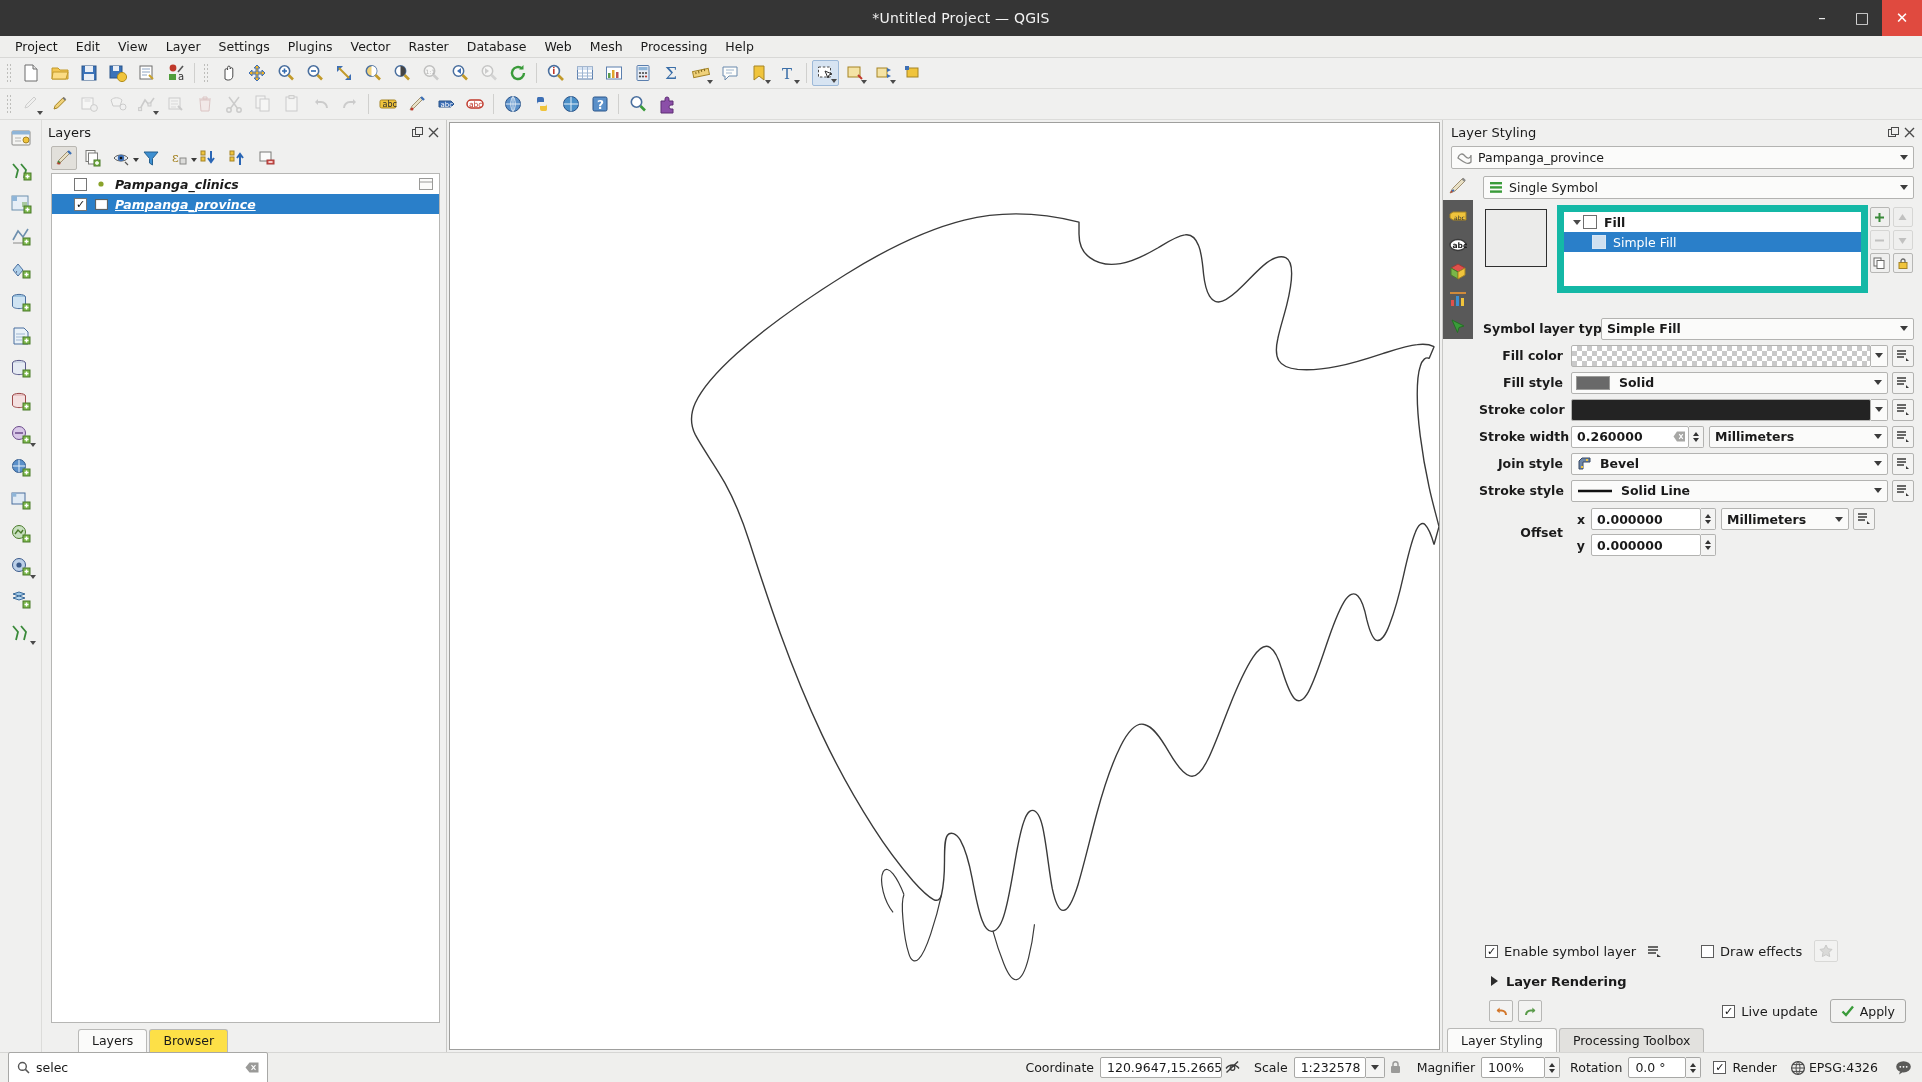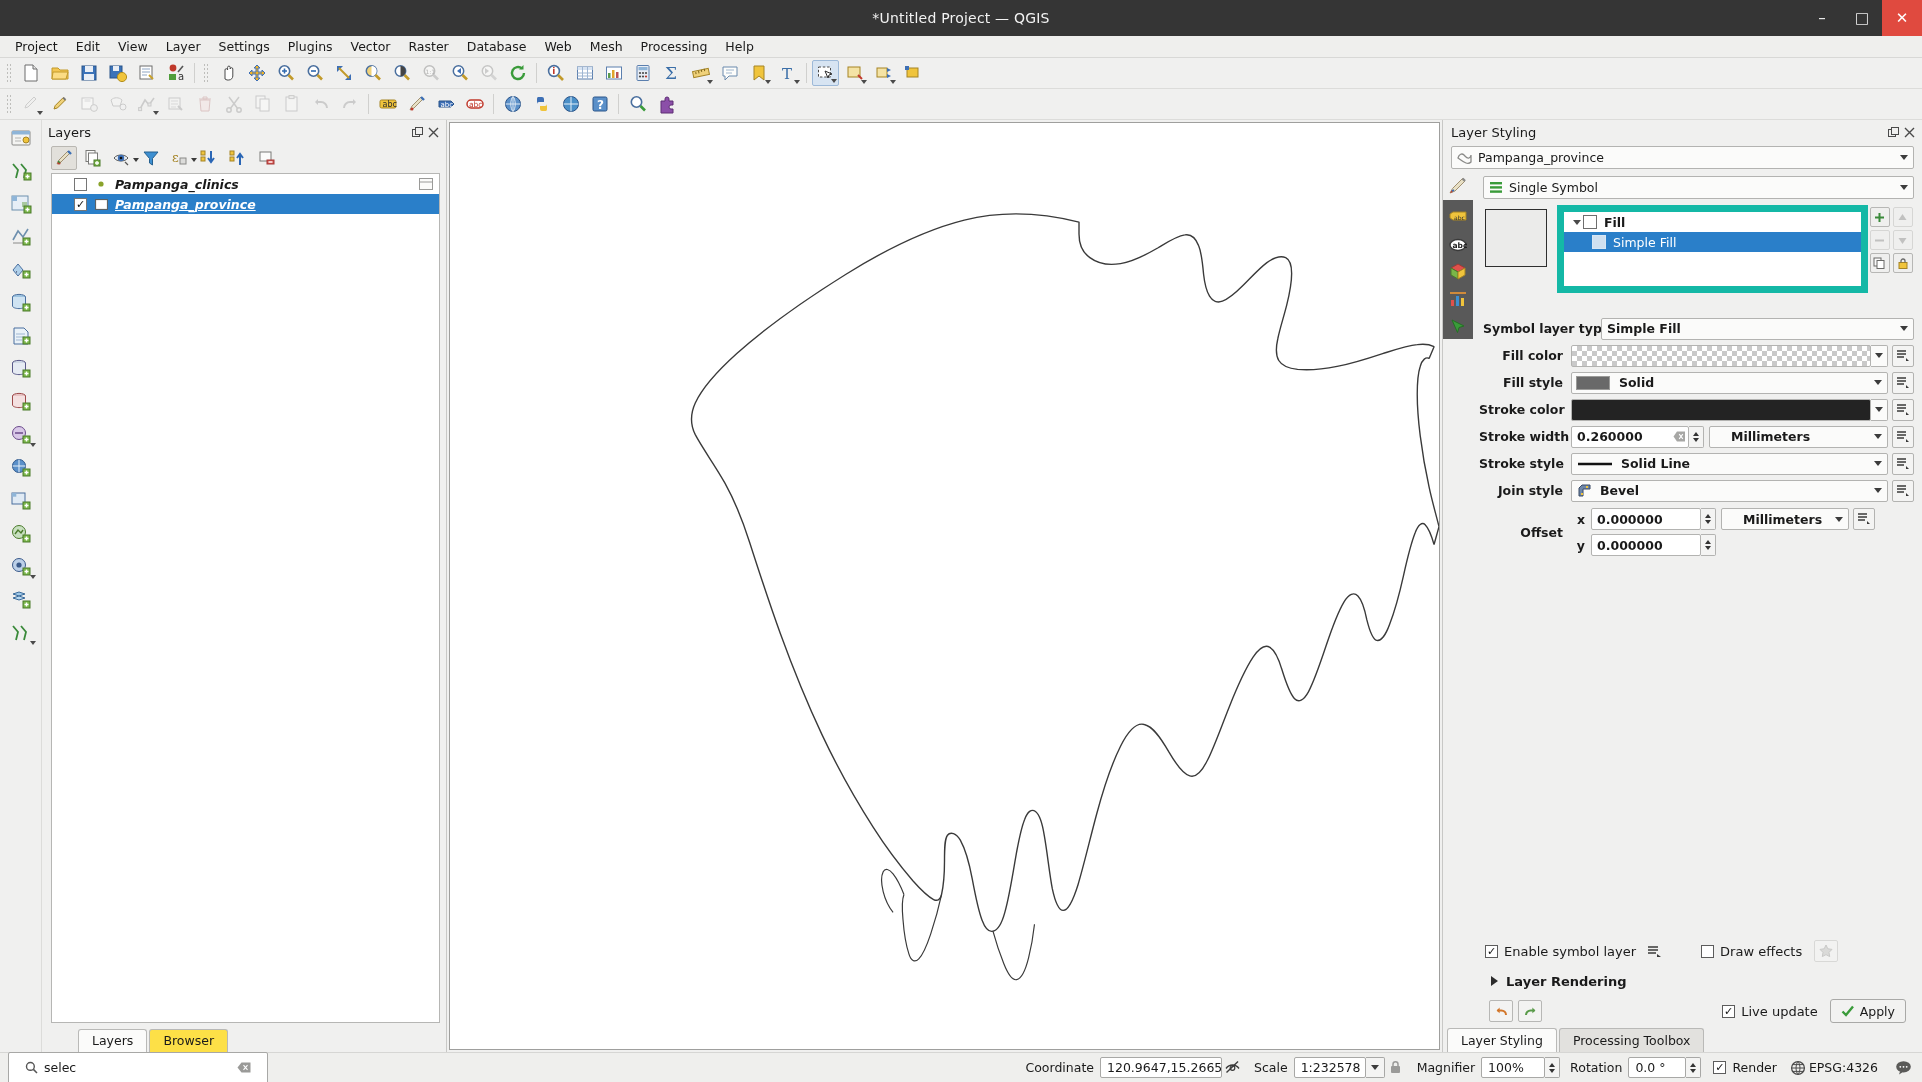--- a/index.html
+++ b/index.html
@@ -145,21 +145,21 @@
     display:flex; align-items:center; font-size:12.5px; padding-left:5px; }
   .spin .v { flex:1; }
   .spin .clr { width:18px; display:flex; align-items:center; justify-content:center; opacity:.75; }
   .spinbtns { width:15px; height:22px; border:1px solid #b3b3b1; border-left:none; background:#f4f4f3;
     display:flex; flex-direction:column; align-items:center; justify-content:center; border-radius:0 2px 2px 0; }
   .spinbtns i { width:0;height:0;border-left:3.5px solid transparent;border-right:3.5px solid transparent; }
   .spinbtns i.up { border-bottom:4px solid #333; margin-bottom:2px; }
   .spinbtns i.dn { border-top:4px solid #333; }
   .dd-icon { width:22px; height:22px; border:1px solid #b3b3b1; background:#f4f4f3;
     display:flex; align-items:center; justify-content:center; margin-left:4px; border-radius:2px; }
-  .unitsel { width:128px; margin-left:5px;padding-left:16px; }
+  .unitsel { width:128px; margin-left:5px; }
   .offsetwrap { display:flex; align-items:center; }
   .ls-spacer { flex:1; }
   .ls-bottom { padding:0 8px 0 6px; }
   .chk { width:13px; height:13px; border:1px solid #5c5c5c; background:#fff; display:inline-flex;
     align-items:center; justify-content:center; font-size:11px; line-height:1; font-weight:bold; color:#111;
     vertical-align:middle; margin-right:6px; }
   .row-inline { display:flex; align-items:center; height:30px; }
   .collapsible { display:flex; align-items:center; height:30px; padding-left:6px; font-weight:bold; font-size:13px; }
   .collapsible i.tri { width:0;height:0;border-top:5px solid transparent;border-bottom:5px solid transparent;
     border-left:7px solid #2c2c2c; margin-right:8px; }
@@ -168,21 +168,21 @@
   .apply-btn { height:24px; border:1px solid #a9a9a7; background:#f2f2f1; border-radius:3px;
     display:flex; align-items:center; padding:0 10px; font-size:12.5px; }
   .ls-tabs { height:26px; display:flex; align-items:flex-end; padding-left:4px; }
   .ls-tab { padding:4px 13px 4px; border:1px solid #b9b9b7; border-bottom:none; background:#e2e1de;
     font-size:12.5px; margin-right:2px; border-radius:3px 3px 0 0; }
   .ls-tab.sel { background:#fbfbfa; }
   
   #statusbar { height:30px; background:#efefed; border-top:1px solid #d6d6d4;
     display:flex; align-items:center; font-size:12.5px; }
   #statusbar .sb-search { margin-left:8px; width:260px; height:32px; background:#fff;
-    border:1px solid #a8a8a6; border-radius:2px; display:flex; align-items:center; padding:0 16px; }
+    border:1px solid #a8a8a6; border-radius:2px; display:flex; align-items:center; padding:0 8px; }
   #statusbar .sb-search .txt { flex:1; padding-left:6px; }
   #statusbar .sp { flex:1; }
   #statusbar .lbl { margin:0 6px 0 10px; white-space:nowrap; }
   #statusbar .fld { height:21px; background:#fff; border:1px solid #a8a8a6; border-radius:2px;
     display:flex; align-items:center; padding:0 6px; white-space:nowrap; }
   #statusbar .icbtn { width:22px; display:flex; align-items:center; justify-content:center; }
 </style>
 </head>
 <body>
 
@@ -1128,54 +1128,54 @@
               <div class="dd-icon">
                 <svg width="15" height="14" viewBox="0 0 15 14">
                     <path d="M1 2h9M1 5h9M1 8h7" stroke="#3a3a3a" stroke-width="1.3"></path>
                     <path d="M10 9l3 3-3 0z" fill="#3a3a3a"></path>
                   </svg>
               </div>
             </div>
           </div>
 
           <div class="prow">
-            <div class="plabel">Stroke style</div>
-            <div class="pfield">
-              <div class="cbox">
-                <span style="display:flex;margin:0 6px 0 5px;">
-                  <svg width="36" height="10" viewBox="0 0 36 10">
-                      <path d="M1 5h34" stroke="#121212" stroke-width="2.4"></path>
-                    </svg>
-                </span>
-                <span class="txt">Solid Line</span>
-                <span class="arrowcell">
-                    <i style="display:block;width:0;height:0;border-left:4px solid transparent;border-right:4px solid transparent;border-top:5px solid #3c3c3c;"></i>
-                  </span>
-              </div>
-              <div class="dd-icon">
-                <svg width="15" height="14" viewBox="0 0 15 14">
-                    <path d="M1 2h9M1 5h9M1 8h7" stroke="#3a3a3a" stroke-width="1.3"></path>
-                    <path d="M10 9l3 3-3 0z" fill="#3a3a3a"></path>
-                  </svg>
-              </div>
-            </div>
-          </div>
-
-          <div class="prow">
             <div class="plabel">Join style</div>
             <div class="pfield">
               <div class="cbox">
                 <span style="display:flex;margin:0 6px 0 5px;">
                   <svg width="15" height="14" viewBox="0 0 15 14">
                       <path d="M2 12V4l3-3h8v4H6v7z" fill="#6d86a8" stroke="#3a4a64"></path>
                       <rect x="4" y="9" width="2" height="2" fill="#f0c43c"></rect>
                       <rect x="9" y="2" width="2" height="2" fill="#f0c43c"></rect>
                     </svg>
                 </span>
                 <span class="txt">Bevel</span>
+                <span class="arrowcell">
+                    <i style="display:block;width:0;height:0;border-left:4px solid transparent;border-right:4px solid transparent;border-top:5px solid #3c3c3c;"></i>
+                  </span>
+              </div>
+              <div class="dd-icon">
+                <svg width="15" height="14" viewBox="0 0 15 14">
+                    <path d="M1 2h9M1 5h9M1 8h7" stroke="#3a3a3a" stroke-width="1.3"></path>
+                    <path d="M10 9l3 3-3 0z" fill="#3a3a3a"></path>
+                  </svg>
+              </div>
+            </div>
+          </div>
+
+          <div class="prow">
+            <div class="plabel">Stroke style</div>
+            <div class="pfield">
+              <div class="cbox">
+                <span style="display:flex;margin:0 6px 0 5px;">
+                  <svg width="36" height="10" viewBox="0 0 36 10">
+                      <path d="M1 5h34" stroke="#121212" stroke-width="2.4"></path>
+                    </svg>
+                </span>
+                <span class="txt">Solid Line</span>
                 <span class="arrowcell">
                     <i style="display:block;width:0;height:0;border-left:4px solid transparent;border-right:4px solid transparent;border-top:5px solid #3c3c3c;"></i>
                   </span>
               </div>
               <div class="dd-icon">
                 <svg width="15" height="14" viewBox="0 0 15 14">
                     <path d="M1 2h9M1 5h9M1 8h7" stroke="#3a3a3a" stroke-width="1.3"></path>
                     <path d="M10 9l3 3-3 0z" fill="#3a3a3a"></path>
                   </svg>
               </div>

